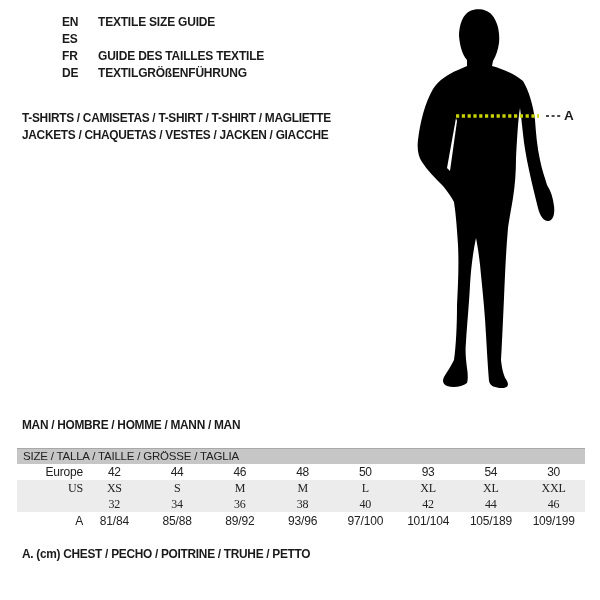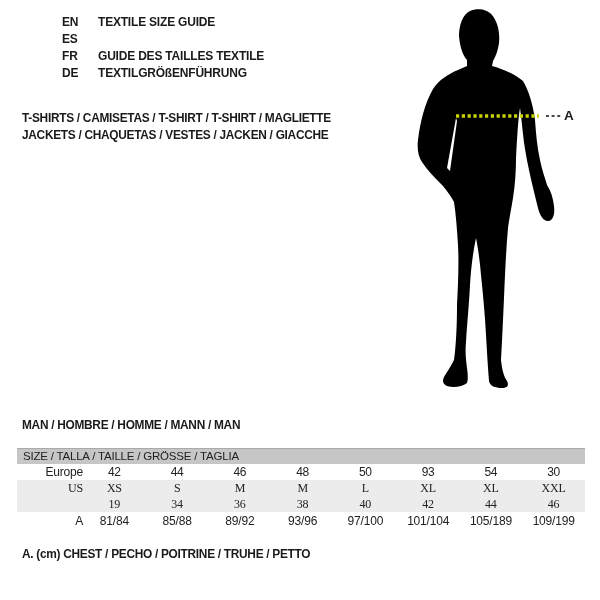--- a/index.html
+++ b/index.html
@@ -110,21 +110,21 @@
       <span class="st-c">M</span>
       <span class="st-c">M</span>
       <span class="st-c">L</span>
       <span class="st-c">XL</span>
       <span class="st-c">XL</span>
       <span class="st-c">XXL</span>
     </div>
 
     <div class="st-row alt">
       <span class="st-lbl"></span>
-      <span class="st-c">19</span>
+      <span class="st-c">32</span>
       <span class="st-c">34</span>
       <span class="st-c">36</span>
       <span class="st-c">38</span>
       <span class="st-c">40</span>
       <span class="st-c">42</span>
       <span class="st-c">44</span>
       <span class="st-c">46</span>
     </div>
 
     <div class="st-row tall">

